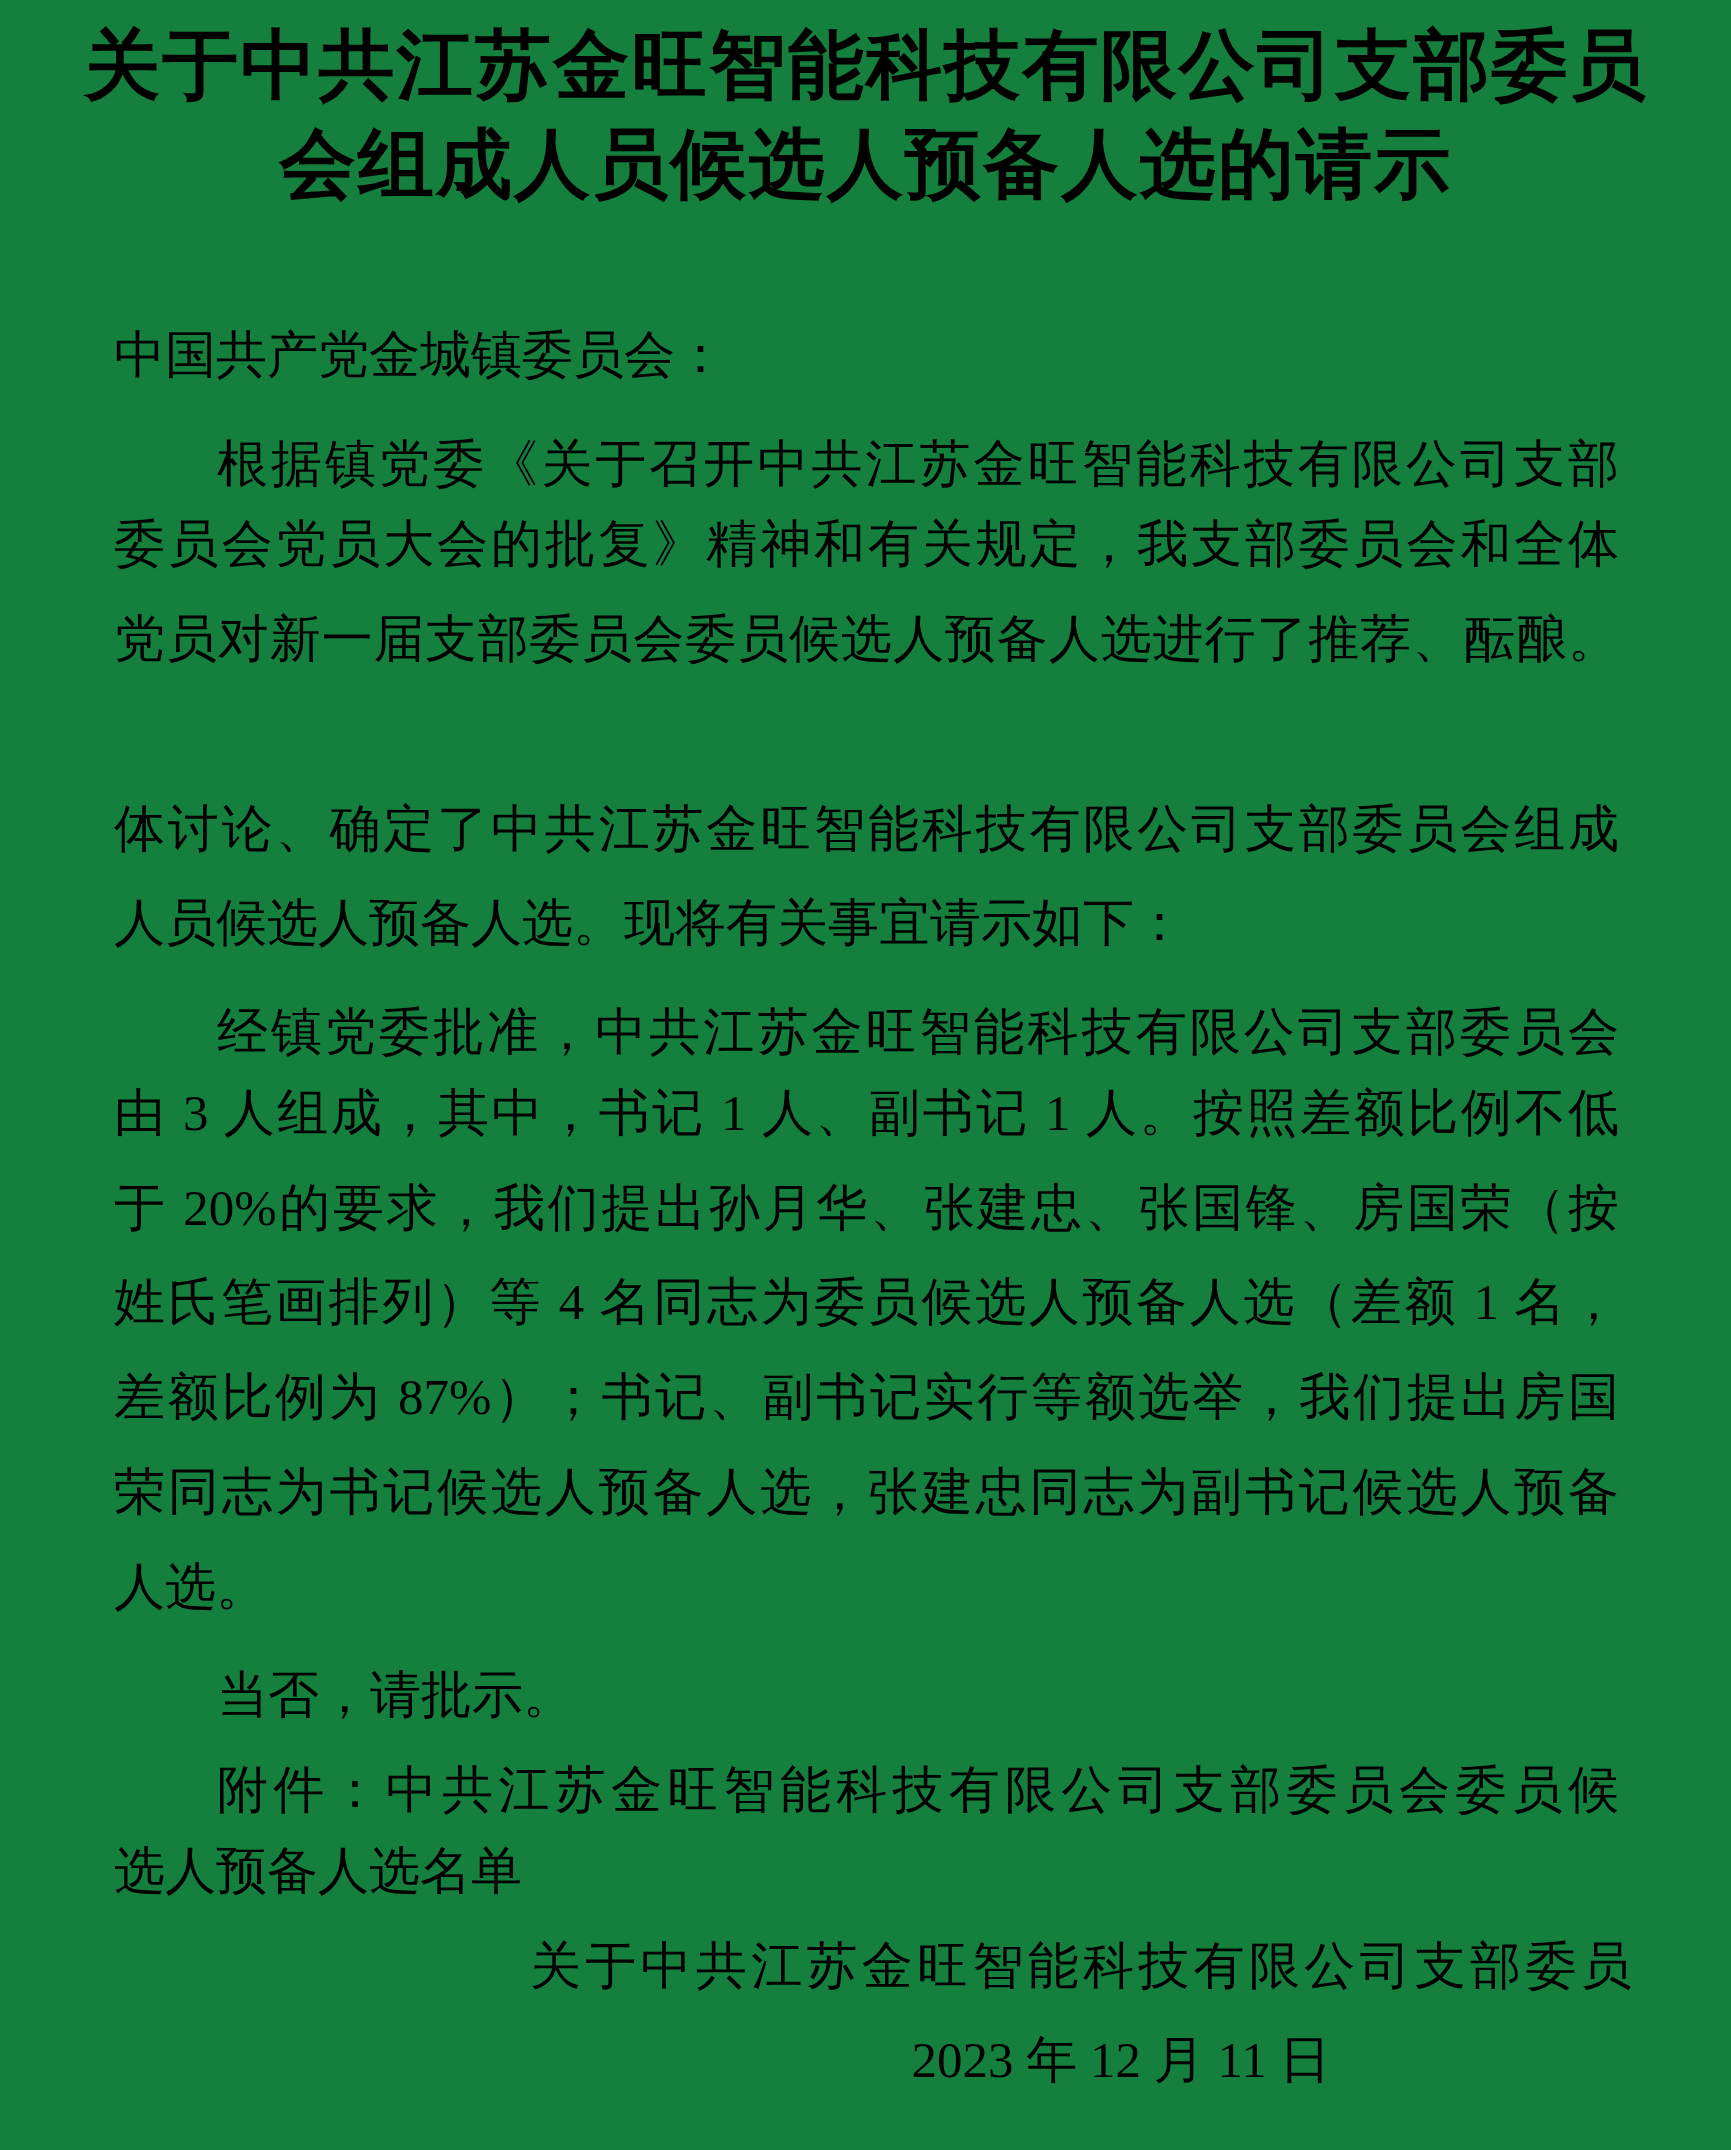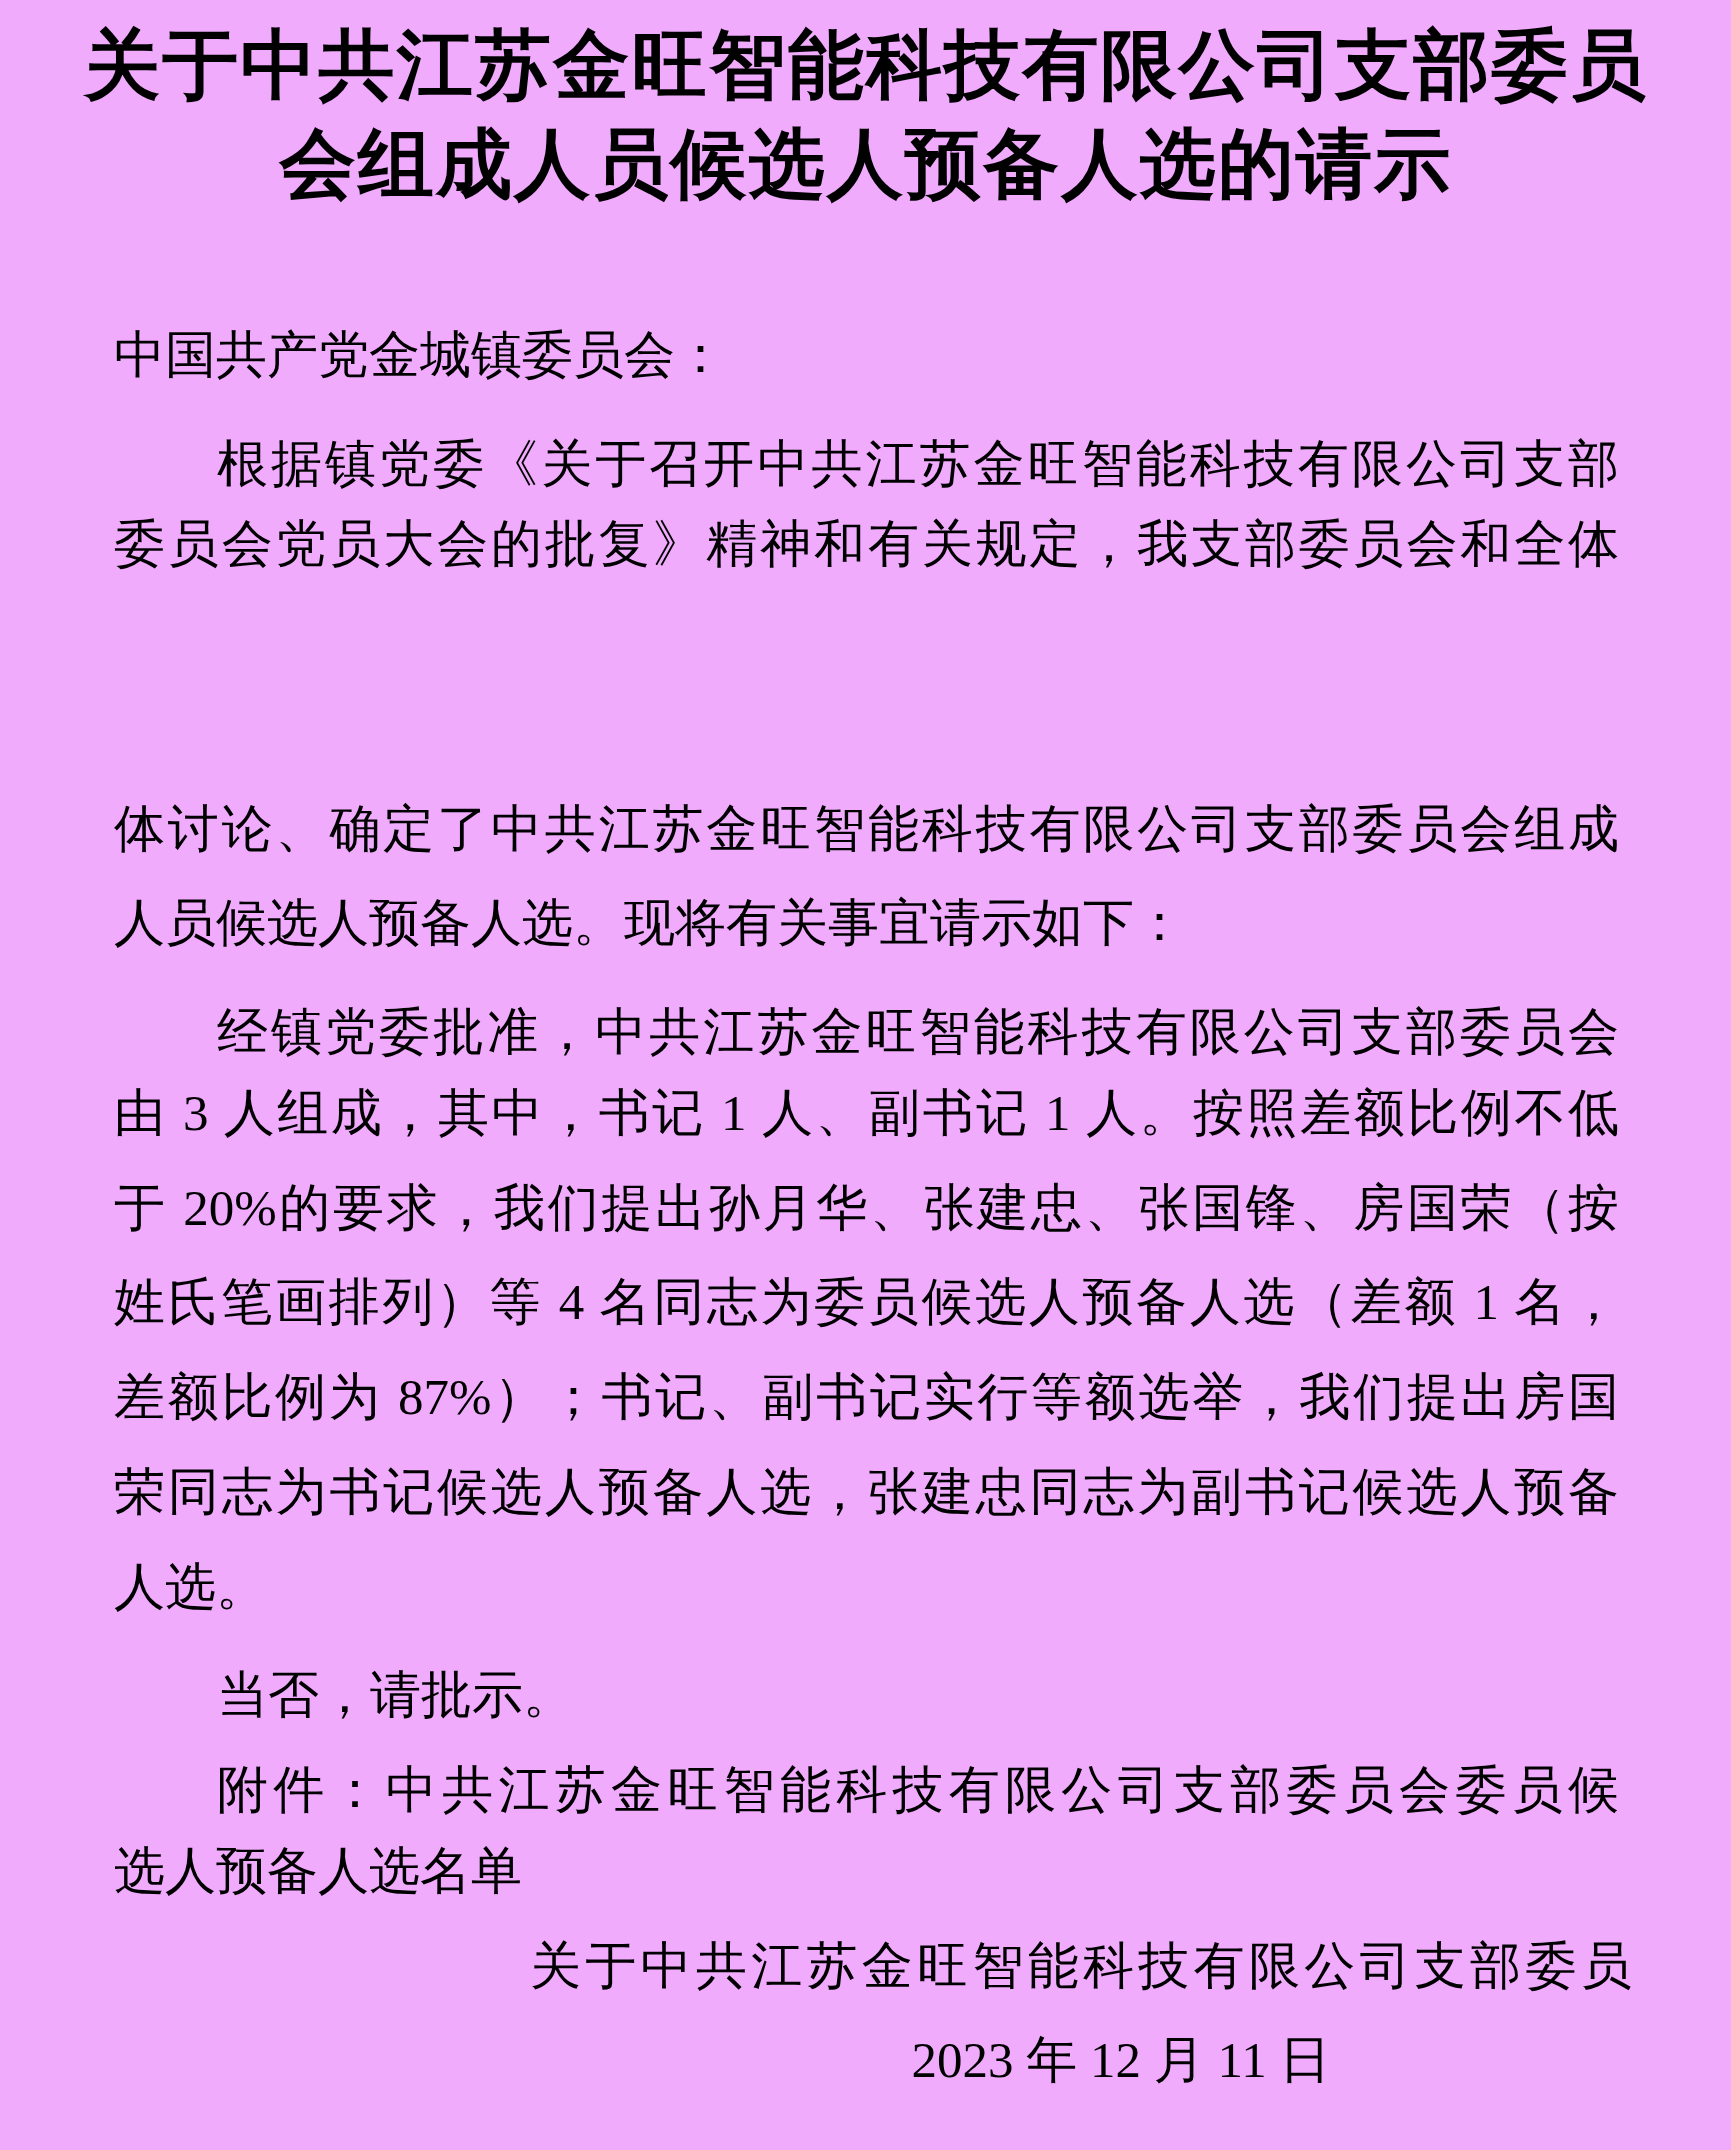--- a/index.html
+++ b/index.html
@@ -5,21 +5,21 @@
   html, body {
     margin: 0;
     padding: 0;
     background: #ffffff;
     color: #000000;
   }
   .page {
     position: relative;
     width: 1732px;
     height: 2151px;
-    background: #f0abfc;
+    background: #15803d;
     font-family: "Liberation Serif", "DejaVu Serif", serif;
     overflow: hidden;
   }
   .doc-title {
     position: absolute;
     top: 16.2px;
     left: 0;
     width: 1732px;
     text-align: center;
     font-size: 76px;
@@ -77,20 +77,21 @@
 
   <div class="doc-title">
     <div>关于中共江苏金旺智能科技有限公司支部委员</div>
     <div>会组成人员候选人预备人选的请示</div>
   </div>
 
   <div class="line" style="top:325px">中国共产党金城镇委员会：</div>
 
   <div class="line justify indent" style="top:420px">根据镇党委《关于召开中共江苏金旺智能科技有限公司支部</div>
   <div class="line justify" style="top:514px">委员会党员大会的批复》精神和有关规定，我支部委员会和全体</div>
+  <div class="line justify" style="top:609px">党员对新一届支部委员会委员候选人预备人选进行了推荐、酝酿。</div>
   <div class="line justify" style="top:799px">体讨论、确定了中共江苏金旺智能科技有限公司支部委员会组成</div>
   <div class="line" style="top:893px">人员候选人预备人选。现将有关事宜请示如下：</div>
   <div class="line justify indent" style="top:988px">经镇党委批准，中共江苏金旺智能科技有限公司支部委员会</div>
   <div class="line justify" style="top:1083px">由 3 人组成，其中，书记 1 人、副书记 1 人。按照差额比例不低</div>
   <div class="line justify" style="top:1178px">于 20%的要求，我们提出孙月华、张建忠、张国锋、房国荣（按</div>
   <div class="line justify" style="top:1272px">姓氏笔画排列）等 4 名同志为委员候选人预备人选（差额 1 名，</div>
   <div class="line justify" style="top:1367px">差额比例为 87%）；书记、副书记实行等额选举，我们提出房国</div>
   <div class="line justify" style="top:1462px">荣同志为书记候选人预备人选，张建忠同志为副书记候选人预备</div>
   <div class="line" style="top:1557px">人选。</div>
   <div class="line indent" style="top:1651px">当否，请批示。</div>

